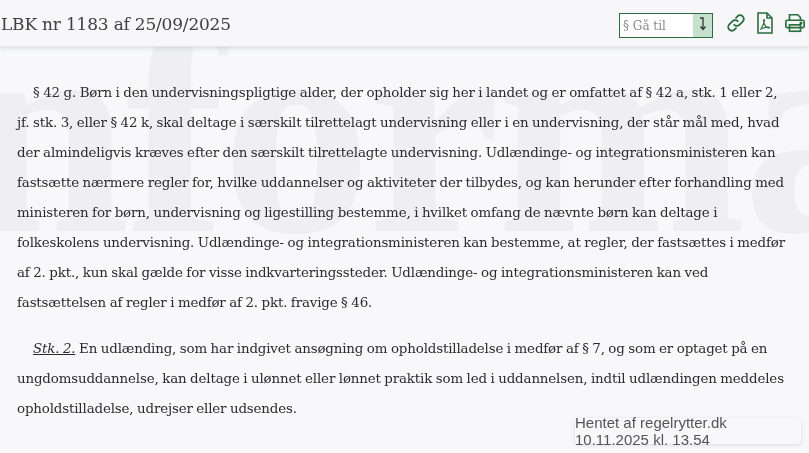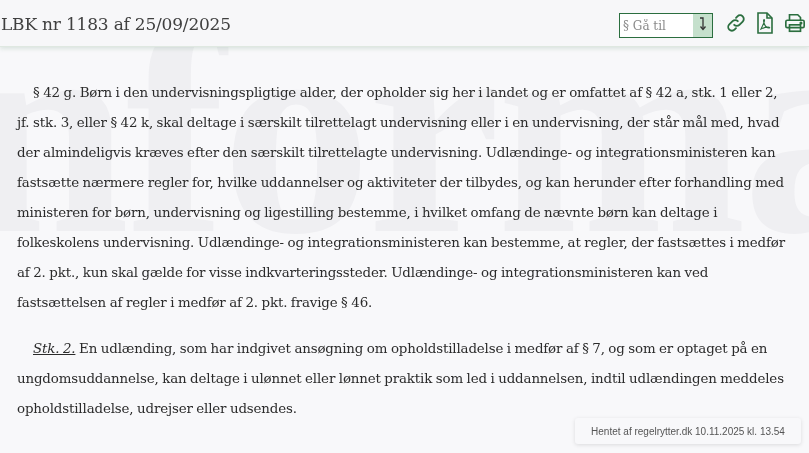--- a/index.html
+++ b/index.html
@@ -50,21 +50,21 @@
     position: absolute; left: 1px; top: 62px; width: 806px; z-index: 1;
     font-size: 13.4px; line-height: 30px; color: #2b2b2b;
     letter-spacing: -0.15px; word-spacing: -0.5px;
   }
   .content p { margin: 16px; text-indent: 16px; }
   .stk { font-style: italic; text-decoration: underline; }
   .footer-badge {
     position: absolute; left: 575px; top: 418px; width: 226px; height: 26px;
     background: #f8f8fa; border-radius: 3px; z-index: 2;
     box-shadow: 0 1px 4px rgba(0,0,0,0.12);
-    font-family: "Liberation Sans", "DejaVu Sans", sans-serif; font-size: 10px;
+    font-family: "Liberation Sans", "DejaVu Sans", sans-serif; font-size: 15px;
     color: #555; display: flex; align-items: center; justify-content: center;
   }
 </style>
 </head>
 <body>
 
 <div class="watermark">Information</div>
 
 <div class="header">
   <div class="title">LBK nr 1183 af 25/09/2025</div>

